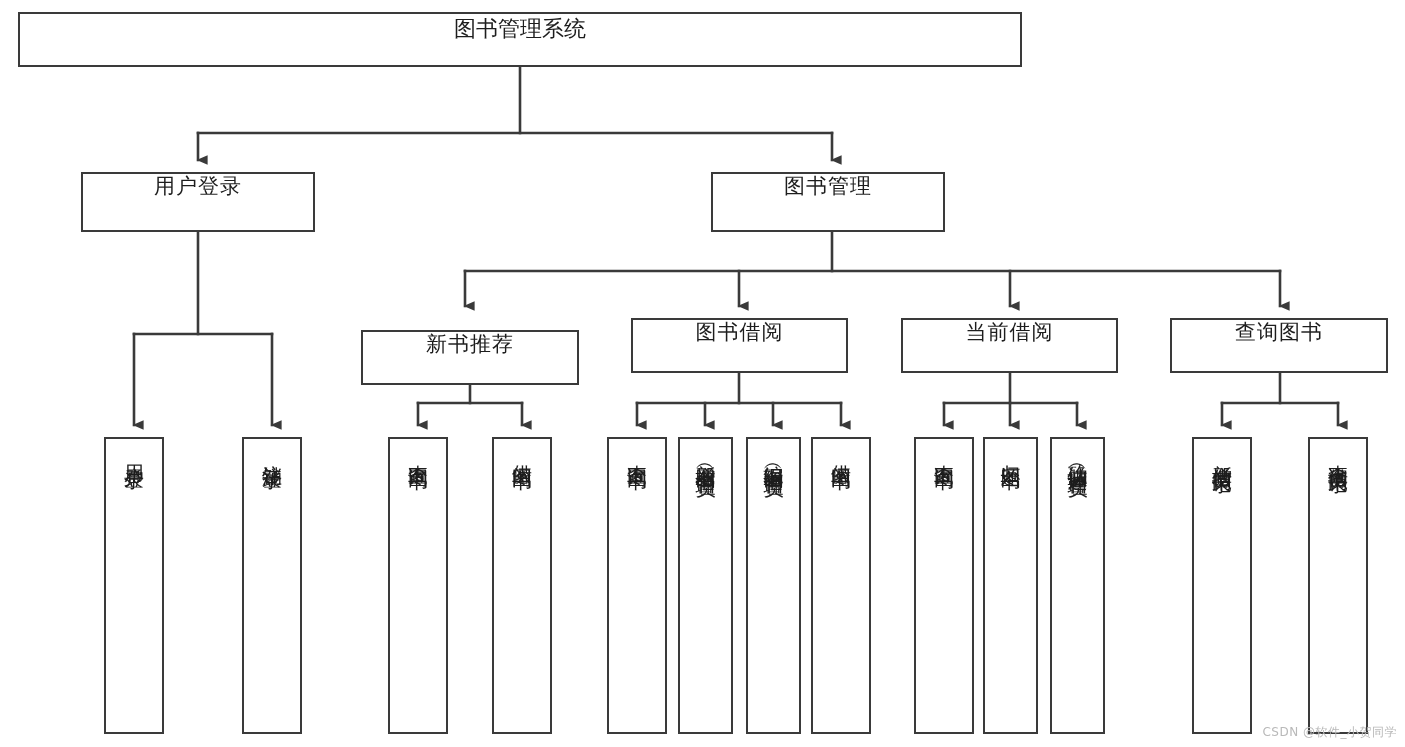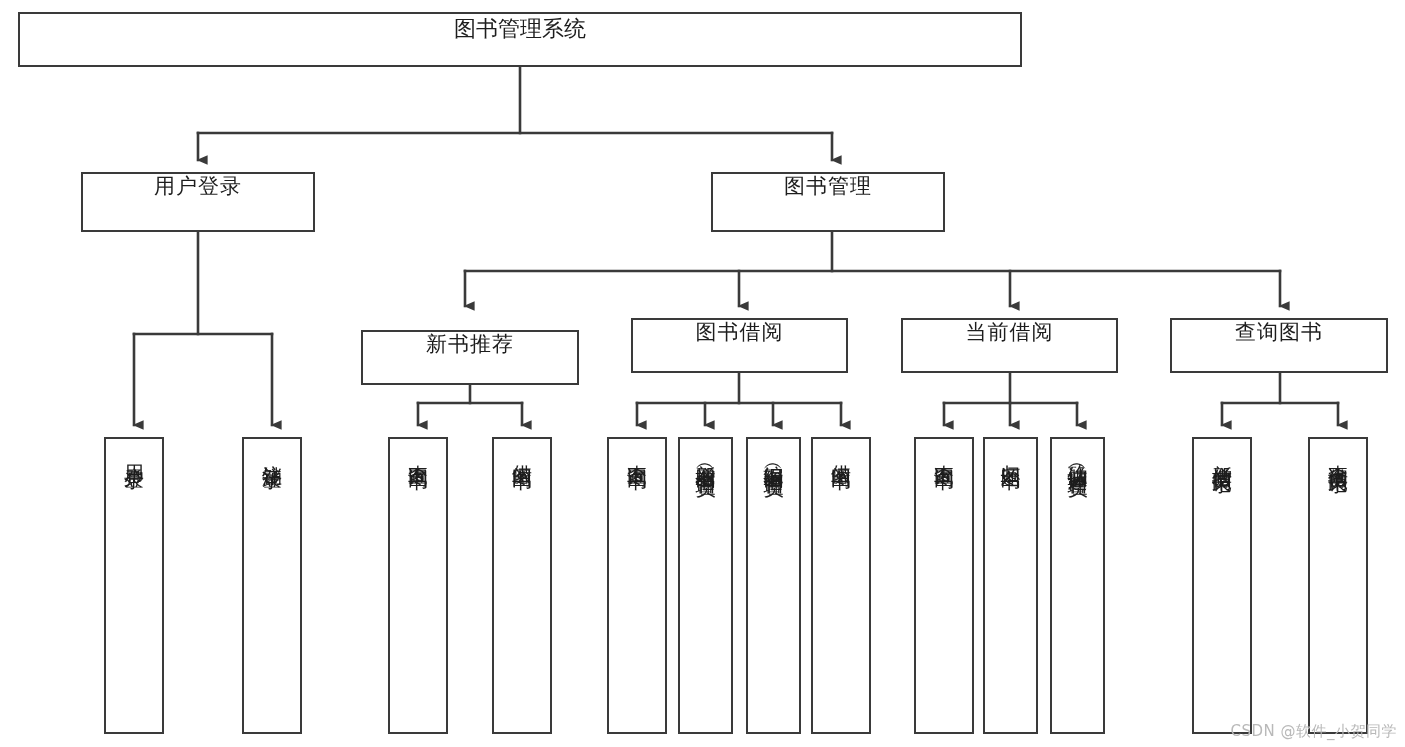--- a/index.html
+++ b/index.html
@@ -56,21 +56,21 @@
     font-size: 20px;
     line-height: 1.34;
     letter-spacing: 2px;
     white-space: nowrap;
     color: #1d1d1d;
   }
   #watermark {
     position: absolute;
     right: 8px;
     bottom: 6px;
-    font-size: 15px;
+    font-size: 12px;
     color: #b9b9b9;
     letter-spacing: 0.5px;
     white-space: nowrap;
     user-select: none;
   }
 </style>
 </head>
 <body>
 
 <div id="canvas">

